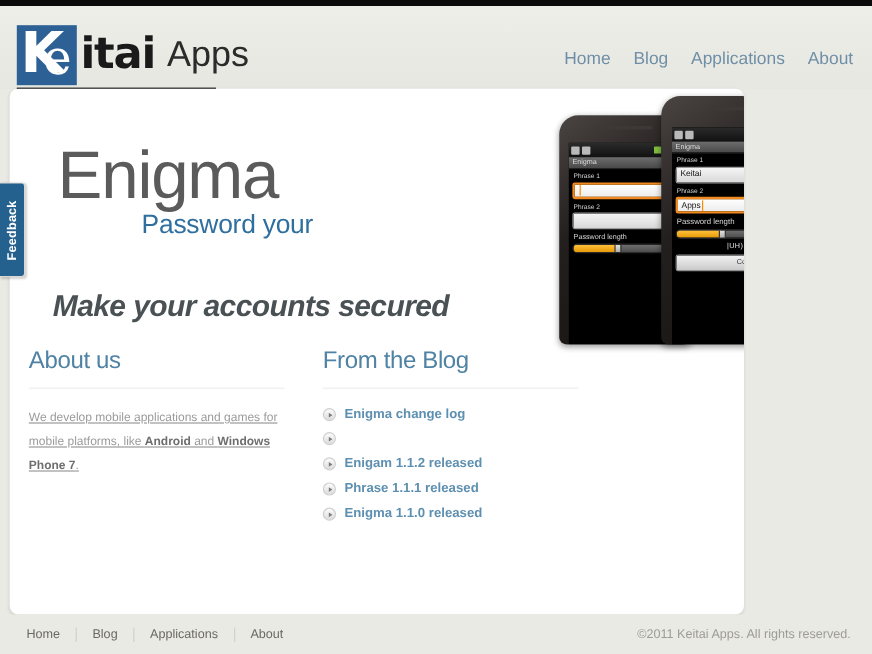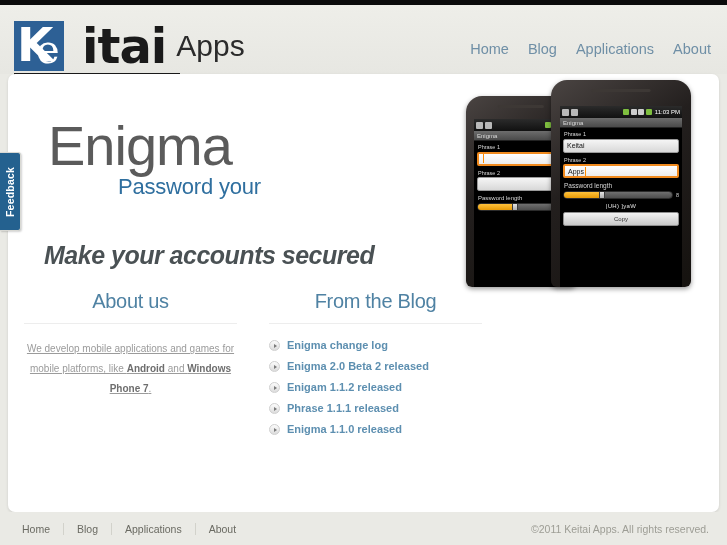--- a/index.html
+++ b/index.html
@@ -68,25 +68,25 @@
   .logo-e {
     position: absolute;
     left: 22px; top: 6px;
     font-family: "DejaVu Serif", serif;
     font-size: 40px;
     color: #ffffff;
     line-height: 44px;
   }
   .logo-itai {
     font-family: "DejaVu Sans", sans-serif;
-    font-size: 48px;
+    font-size: 36px;
     font-weight: bold;
     color: #1a1a1a;
     letter-spacing: -1px;
-    margin-left: 18px;
+    margin-left: 3px;
     line-height: 50px;
   }
   .logo-apps {
     font-family: "Liberation Sans", sans-serif;
     font-size: 30px;
     color: #2b2b2b;
     margin-left: 10px;
     line-height: 50px;
   }
   .logo-underline {
@@ -111,21 +111,21 @@
     color: #6f8fa6;
     text-decoration: none;
     white-space: nowrap;
   }
 
   
   .card {
     position: absolute;
     top: 74px;
     left: 8px;
-    width: 711px;
+    width: 612px;
     height: 438px;
     background: #ffffff;
     border-radius: 7px;
     box-shadow: 0 1px 3px rgba(0,0,0,.12);
     overflow: hidden;
   }
 
   
   .feedback {
     position: absolute;
@@ -367,21 +367,21 @@
   }
 
   
   .columns {
     position: absolute;
     top: 216px;
     left: 0;
     width: 711px;
     display: flex;
   }
-  .col { padding: 0 16px; text-align: center; }
+  .col { padding: 0 16px; }
   .col-about { width: 245px; }
   .col-blog  { width: 245px; }
   .col-comments { width: 221px; }
 
   .col h2 {
     font-family: "Liberation Sans", sans-serif;
     font-size: 20px;
     font-weight: normal;
     color: #4f82a3;
     letter-spacing: -.3px;
@@ -591,21 +591,20 @@
       <div class="col col-blog">
         <h2>From the Blog</h2>
         <div class="rule"></div>
         <ul class="bloglist">
           <li>
               <span class="bullet"></span>
               <a href="#">Enigma change log</a>
             </li>
           <li>
               <span class="bullet"></span>
-              <a href="#">Enigma 2.0 Beta 2 released</a>
             </li>
           <li>
               <span class="bullet"></span>
               <a href="#">Enigam 1.1.2 released</a>
             </li>
           <li>
               <span class="bullet"></span>
               <a href="#">Phrase 1.1.1 released</a>
             </li>
           <li>

